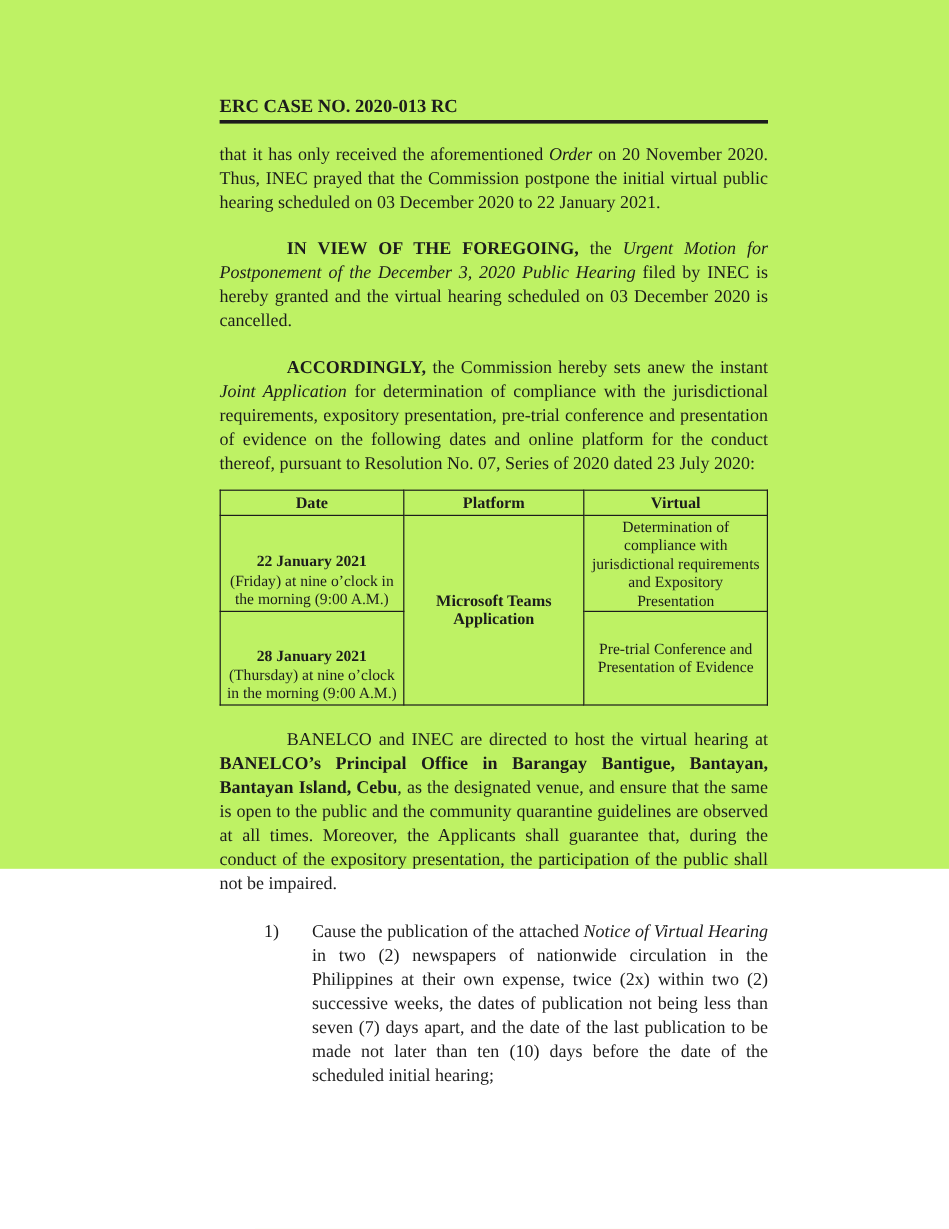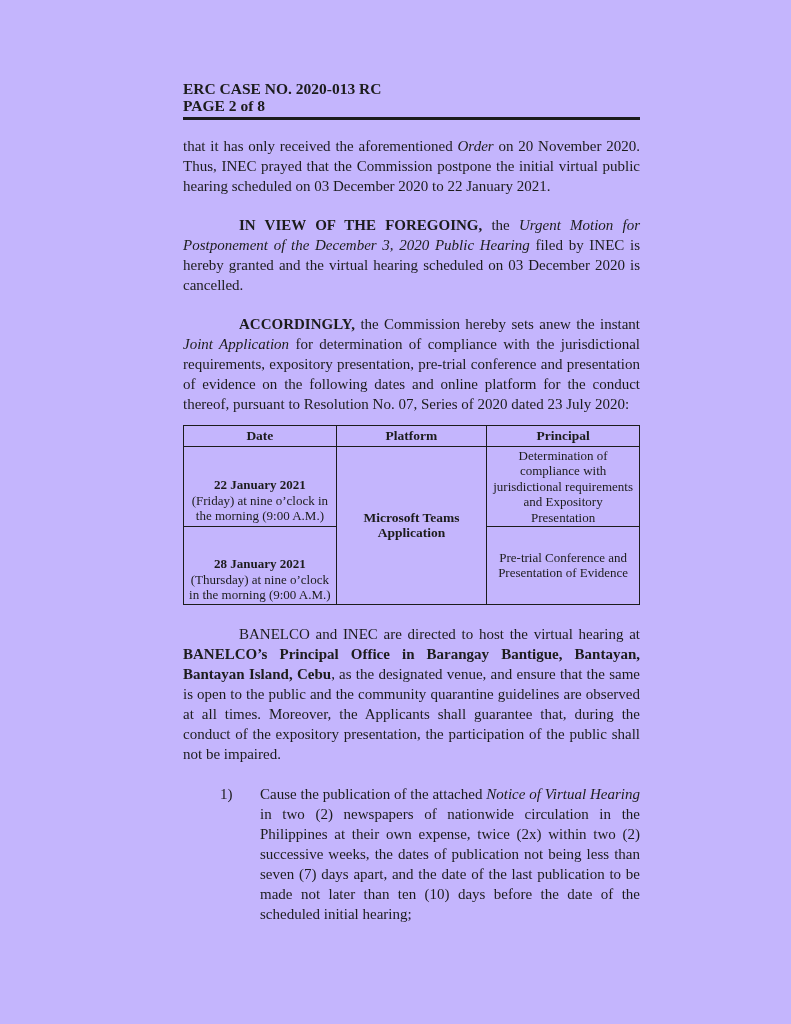--- a/index.html
+++ b/index.html
@@ -9,22 +9,22 @@
   }
   body {
     width: 791px;
     height: 1024px;
     overflow: hidden;
     font-family: "Liberation Serif", "DejaVu Serif", serif;
     color: #1c1c1c;
   }
   .page {
     width: 791px;
-    height: 1024px;
-    background: #c4b5fd;
+    height: 724px;
+    background: #bef264;
     position: relative;
   }
   .content {
     margin-left: 183px;
     width: 457px;
     padding-top: 80px;
   }
   .doc-header {
     font-weight: bold;
     font-size: 15.5px;
@@ -85,36 +85,35 @@
   }
 </style>
 </head>
 <body>
 
 <div class="page">
   <div class="content">
 
     <div class="doc-header">
       <div>ERC CASE NO. 2020-013 RC</div>
-      <div>PAGE 2 of 8</div>
       <div class="rule"></div>
     </div>
 
     <p class="body-par first-par"><span>that it has only received the aforementioned </span><span class="run-i">Order</span><span> on 20 November 2020. Thus, INEC prayed that the Commission postpone the initial virtual public hearing scheduled on 03 December 2020 to 22 January 2021.</span></p>
 
     <p class="body-par indent"><span class="run-b">IN VIEW OF THE FOREGOING,</span><span> the </span><span class="run-i">Urgent Motion for Postponement of the December 3, 2020 Public Hearing</span><span> filed by INEC is hereby granted and the virtual hearing scheduled on 03 December 2020 is cancelled.</span></p>
 
     <p class="body-par indent"><span class="run-b">ACCORDINGLY,</span><span> the Commission hereby sets anew the instant </span><span class="run-i">Joint Application</span><span> for determination of compliance with the jurisdictional requirements, expository presentation, pre-trial conference and presentation of evidence on the following dates and online platform for the conduct thereof, pursuant to Resolution No. 07, Series of 2020 dated 23 July 2020:</span></p>
 
     <table class="schedule">
       <thead>
         <tr>
           <th style="width:33.5%">Date</th>
           <th style="width:33%">Platform</th>
-          <th style="width:33.5%">Principal</th>
+          <th style="width:33.5%">Virtual</th>
         </tr>
       </thead>
       <tbody>
         <tr>
           <td>
             <div class="cell-date">22 January 2021</div>
             <div>(Friday) at nine o’clock in the morning (9:00 A.M.)</div>
           </td>
           <td rowspan="2" class="platform-cell">Microsoft Teams Application</td>
           <td>Determination of compliance with jurisdictional requirements and Expository Presentation</td>

